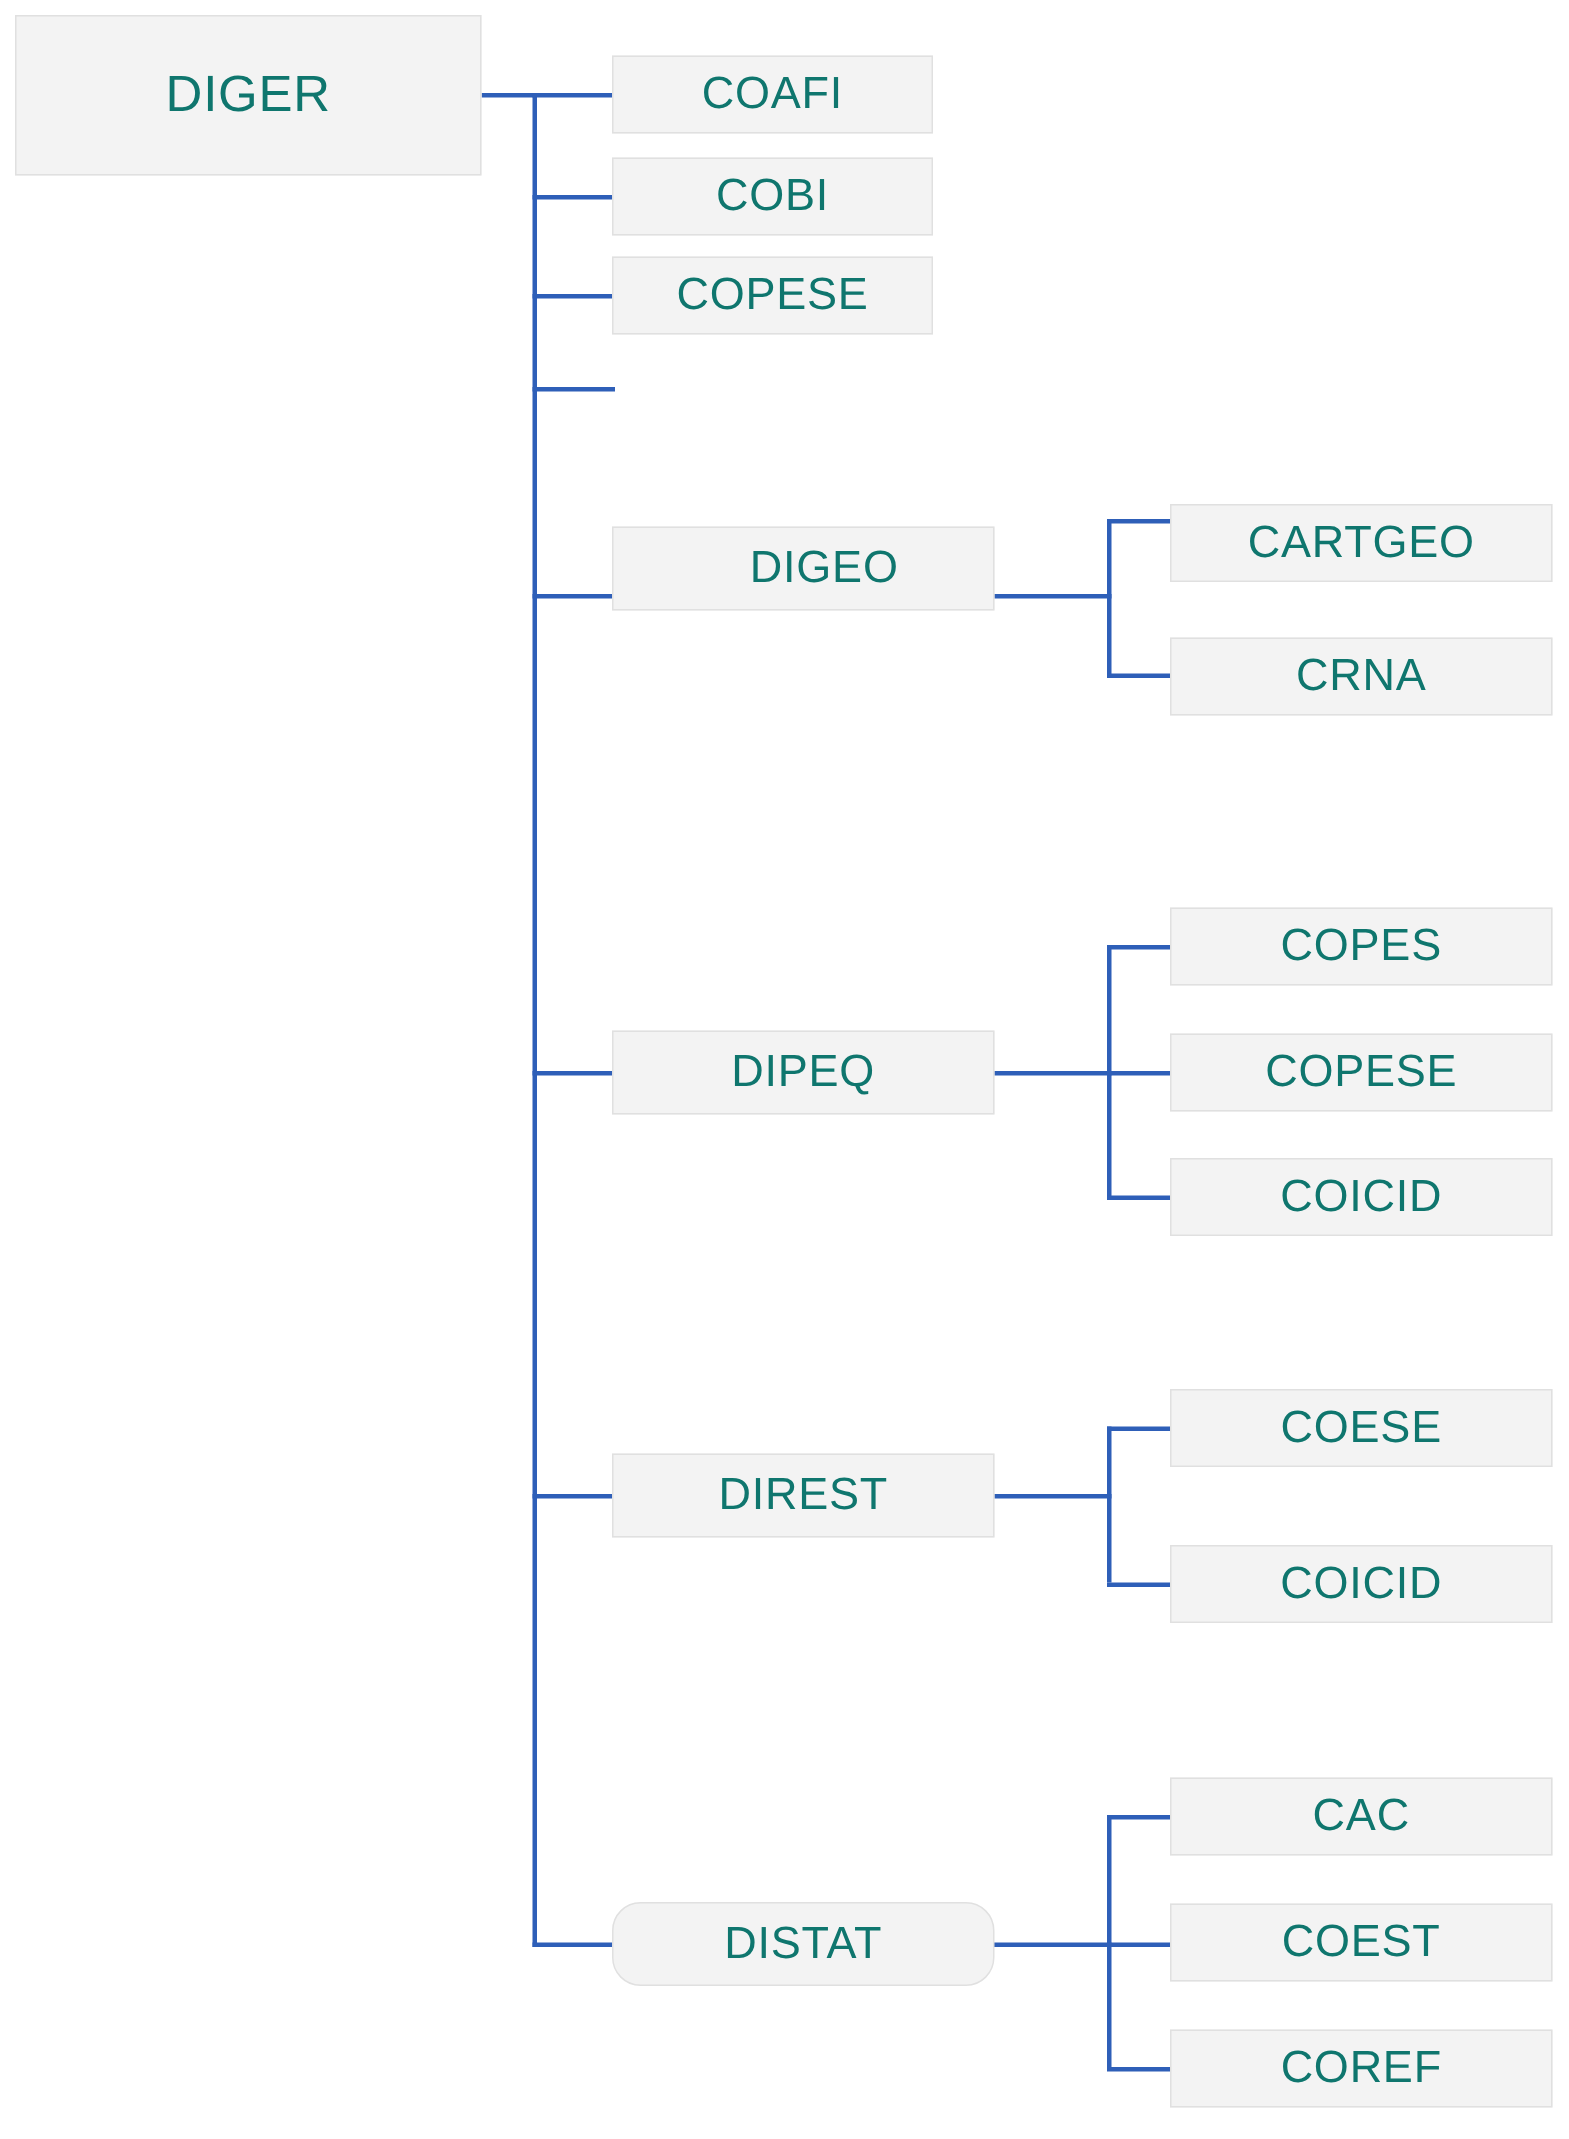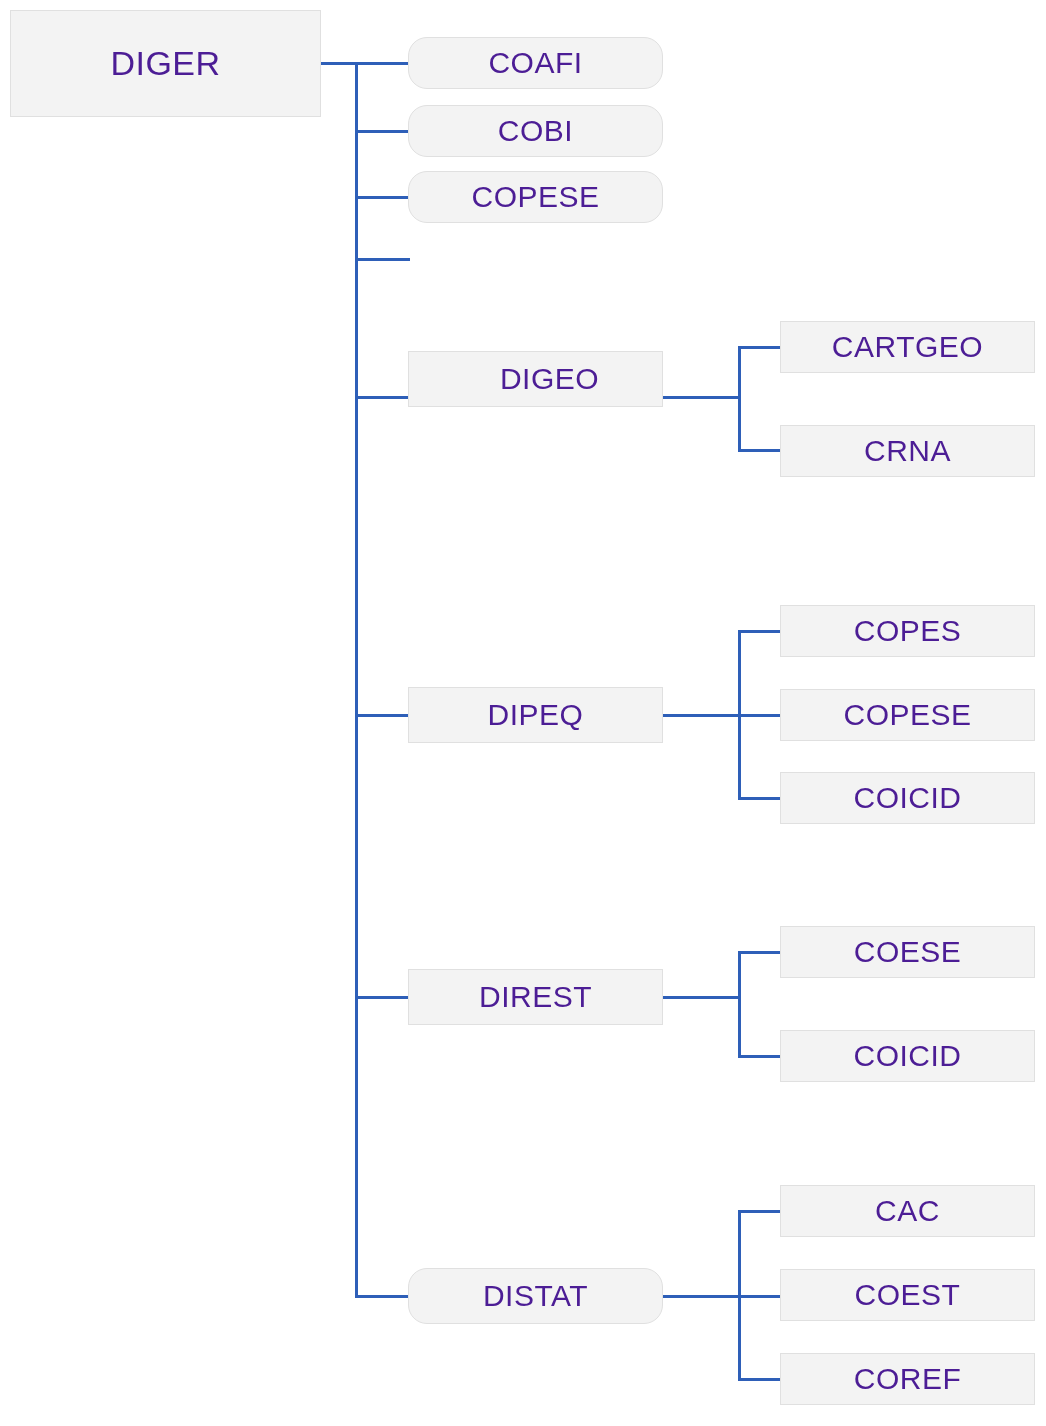--- a/index.html
+++ b/index.html
@@ -18,37 +18,36 @@
     overflow: hidden;
   }
   .node {
     position: absolute;
     box-sizing: border-box;
     background: #f3f3f3;
     border: 1px solid #e0e0e0;
     display: flex;
     align-items: center;
     justify-content: center;
-    color: #4c1d95;
+    color: #0f766e;
     letter-spacing: 0.5px;
     white-space: nowrap;
   }
   .node-root {
     left: 10px;
     top: 10px;
     width: 311px;
     height: 107px;
     font-size: 34px;
   }
   .node-l2 {
     left: 408px;
-    width: 255px;
+    width: 214px;
     height: 52px;
     font-size: 30px;
-    border-radius: 19px;
   }
   .node-l2-wide {
     left: 408px;
     width: 255px;
     height: 56px;
     font-size: 30px;
   }
   .node-l3 {
     left: 780px;
     width: 255px;
@@ -102,21 +101,21 @@
   <div class="connector h-line" style="left:738px; top:1295px; width:44px;"></div>
   <div class="connector h-line" style="left:738px; top:1378px; width:44px;"></div>
 
   <div class="node node-root">DIGER</div>
 
   <div class="node node-l2" style="top:37px;">COAFI</div>
   <div class="node node-l2" style="top:105px;">COBI</div>
   <div class="node node-l2" style="top:171px;">COPESE</div>
 
   <div class="node node-l2-wide" style="top:351px;padding-left:28px;">DIGEO</div>
-  <div class="node node-l3" style="top:321px;text-align:right;">CARTGEO</div>
+  <div class="node node-l3" style="top:336px;text-align:right;">CARTGEO</div>
   <div class="node node-l3" style="top:425px;">CRNA</div>
 
   <div class="node node-l2-wide" style="top:687px;">DIPEQ</div>
   <div class="node node-l3" style="top:605px;">COPES</div>
   <div class="node node-l3" style="top:689px;">COPESE</div>
   <div class="node node-l3" style="top:772px;">COICID</div>
 
   <div class="node node-l2-wide" style="top:969px;">DIREST</div>
   <div class="node node-l3" style="top:926px;">COESE</div>
   <div class="node node-l3" style="top:1030px;">COICID</div>

